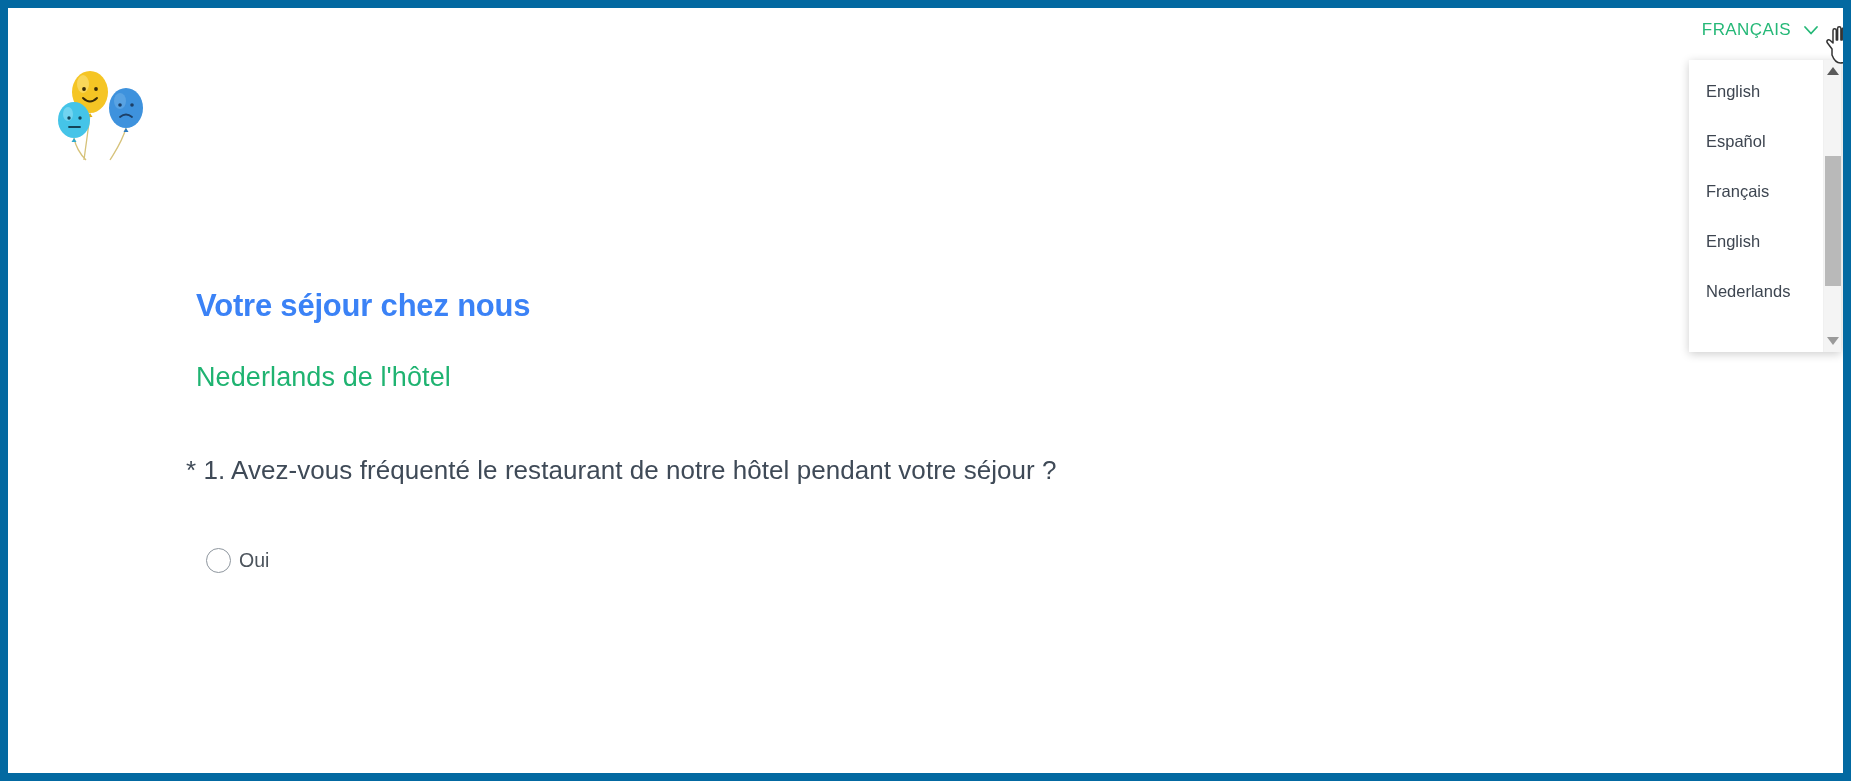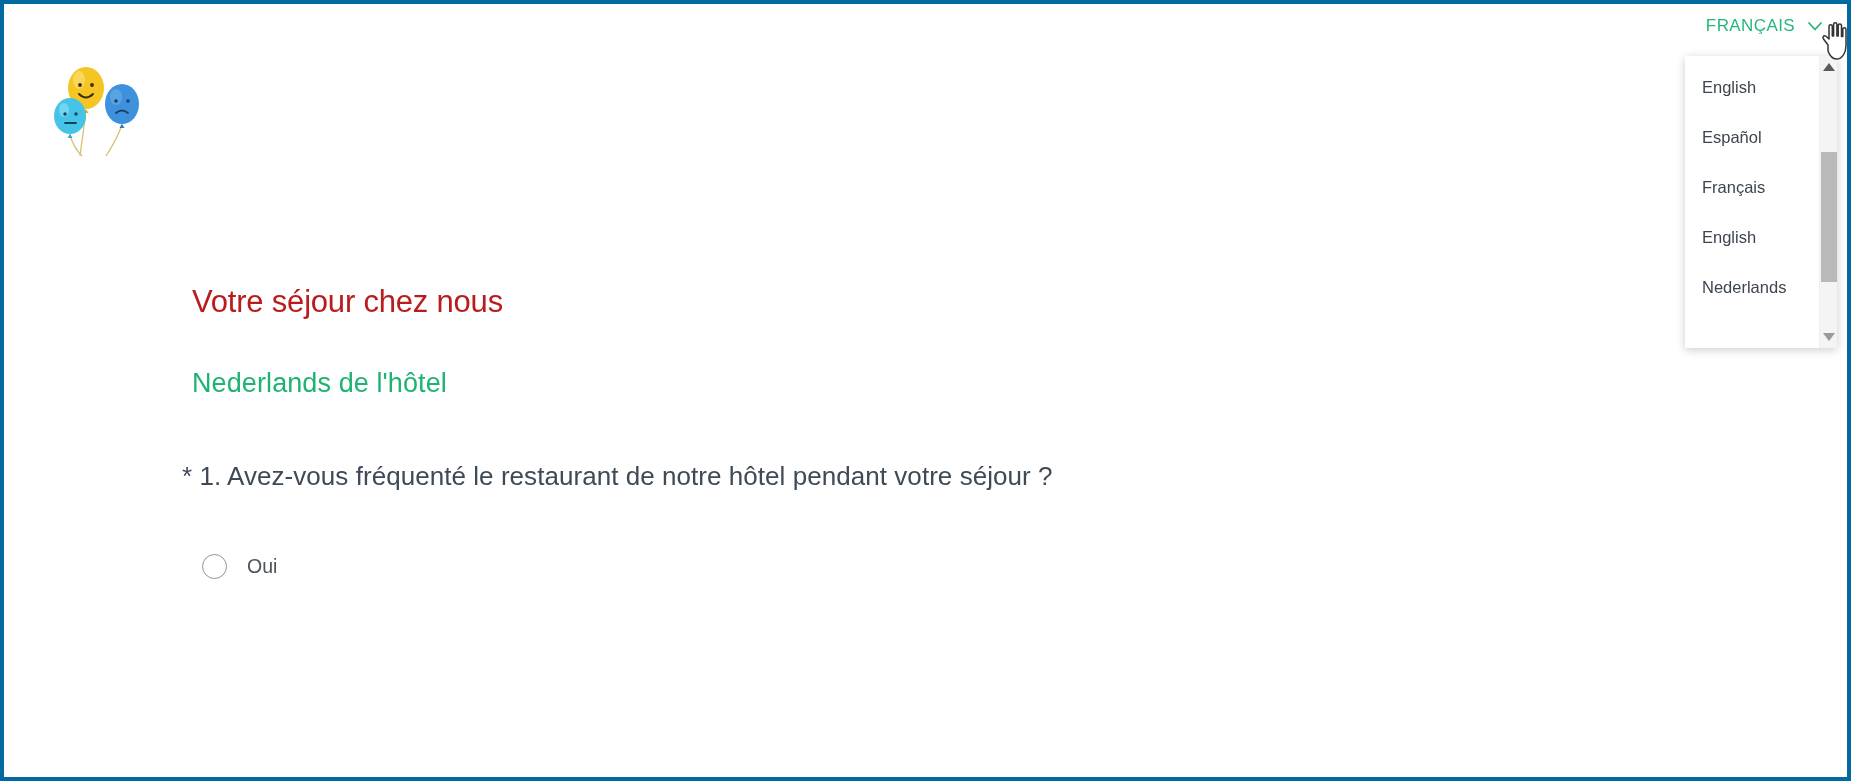--- a/index.html
+++ b/index.html
@@ -11,21 +11,21 @@
     overflow: hidden;
     background: #ffffff;
     font-family: "Liberation Sans", sans-serif;
   }
 
   #page {
     position: relative;
     width: 1851px;
     height: 781px;
     background: #ffffff;
-    border: 4px solid #0369a1;
+    border: 8px solid #0369a1;
     overflow: hidden;
   }
 
   
   .logo {
     position: absolute;
     left: 44px;
     top: 42px;
     width: 92px;
     height: 112px;
@@ -130,25 +130,25 @@
   }
 
   
   .survey {
     position: absolute;
     left: 188px;
     top: 280px;
     width: 1200px;
   }
   .survey-title {
-    color: #b91c1c;
+    color: #3b82f6;
     font-size: 31px;
-    font-weight: normal;
+    font-weight: bold;
     letter-spacing: -0.2px;
-    margin-bottom: 48px;
+    margin-bottom: 38px;
     font-family: "Liberation Sans", sans-serif;
   }
   .survey-subtitle {
     color: #1fb371;
     font-size: 27px;
     font-weight: normal;
     letter-spacing: 0.1px;
     margin-bottom: 62px;
     font-family: "Liberation Sans", sans-serif;
   }
@@ -158,21 +158,21 @@
     font-size: 26px;
     color: #3f4a57;
     letter-spacing: 0.05px;
     margin-bottom: 44px;
     font-family: "Liberation Sans", sans-serif;
   }
   .options { margin-left: 10px; }
   .option {
     display: flex;
     align-items: center;
-    gap: 20px;
+    gap: 8px;
     height: 60px;
     cursor: pointer;
   }
   .radio {
     width: 25px;
     height: 25px;
     border: 1.6px solid #8e969e;
     border-radius: 50%;
     background: #ffffff;
     flex: 0 0 25px;

